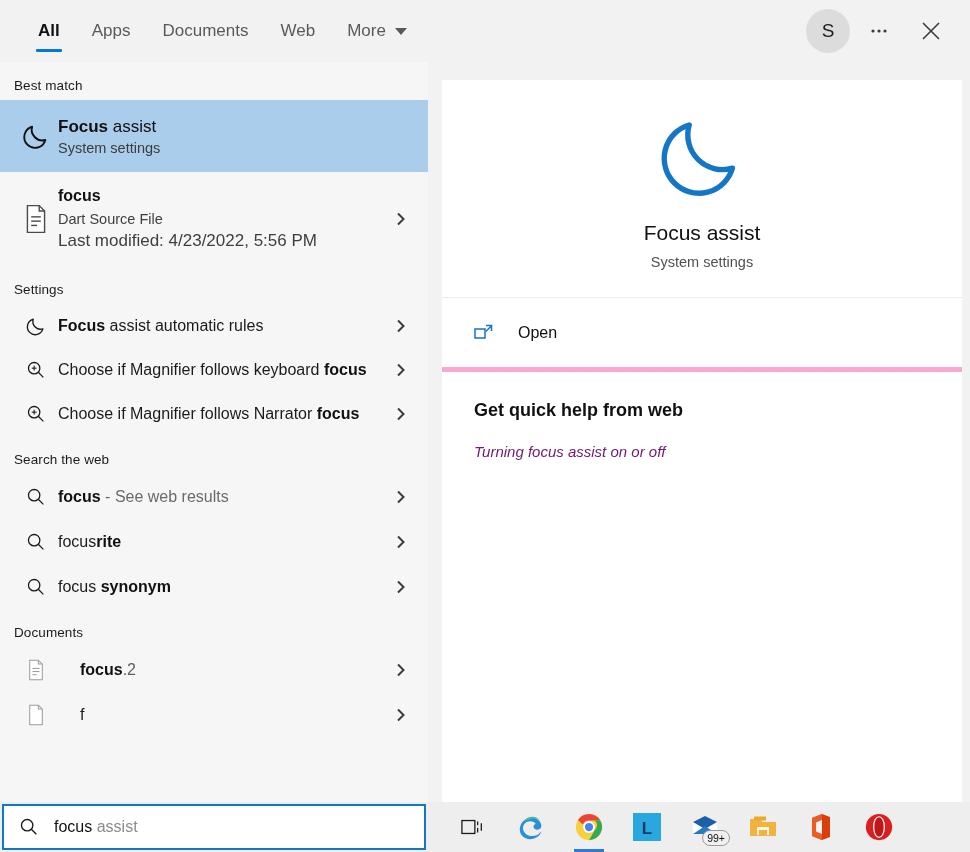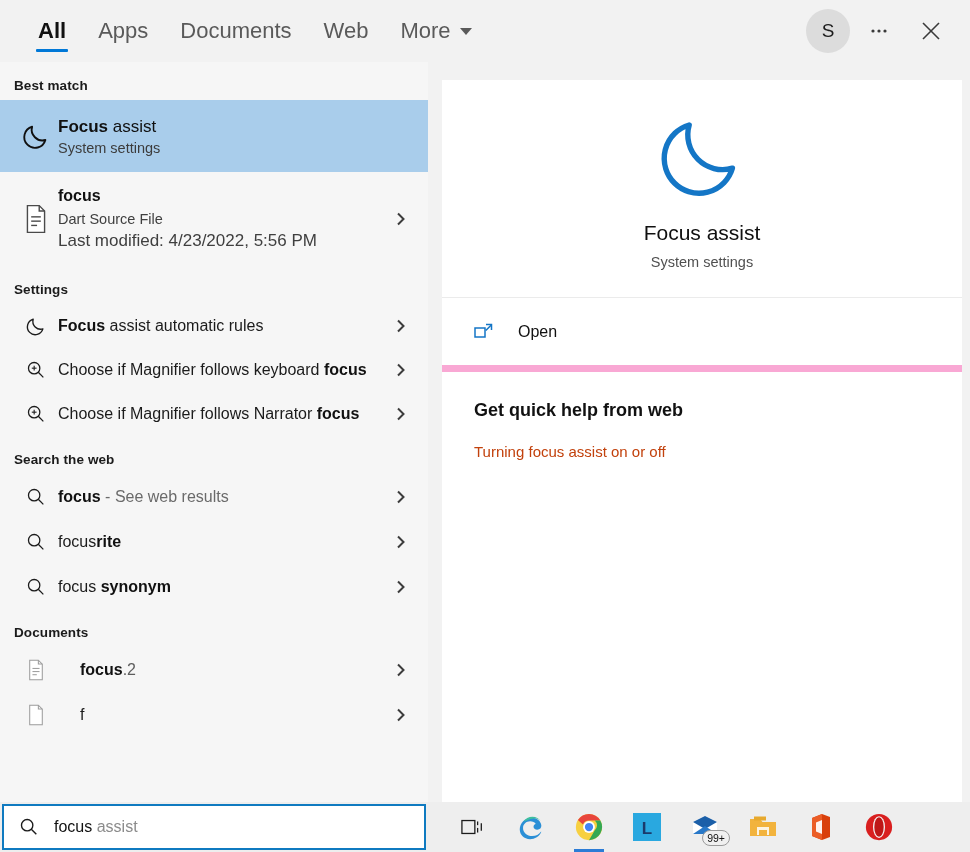--- a/index.html
+++ b/index.html
@@ -14,21 +14,21 @@
 
   
   .header {
     position: absolute; top: 0; left: 0; width: 970px; height: 62px;
     background: #f2f2f2;
     display: flex; align-items: flex-start;
   }
   .tabs { display: flex; align-items: center; height: 62px; padding-left: 22px; }
   .tab {
     position: relative; height: 62px; display: flex; align-items: center;
-    padding: 0 16px; font-size: 22px; color: #5a5a5a; cursor: default;
+    padding: 0 16px; font-size: 17px; color: #5a5a5a; cursor: default;
   }
   .tab.active { color: #111; font-weight: bold; }
   .tab.active::after {
     content: ""; position: absolute; left: 14px; right: 14px; bottom: 10px;
     height: 3px; background: #0078d7; border-radius: 1px;
   }
   .tab .caret {
     display: inline-block; margin-left: 9px;
     width: 0; height: 0;
     border-left: 6px solid transparent; border-right: 6px solid transparent;
@@ -49,21 +49,21 @@
     justify-content: center; cursor: pointer; color: #333;
   }
   .hdr-btn svg { display: block; }
 
   
   .left-panel {
     position: absolute; left: 0; top: 62px; width: 428px; height: 740px;
     background: #f6f6f6; overflow: hidden;
   }
   .section-title {
-    font-size: 13.5px; font-weight: bold; color: #1b1b1b;
+    font-size: 13.5px; font-weight: normal; color: #1b1b1b;
     padding: 16px 0 7px 14px; letter-spacing: .1px;
   }
   .row {
     display: flex; align-items: center; position: relative;
     padding: 0 14px 0 14px; cursor: pointer; min-height: 40px;
   }
   .row .ico {
     width: 44px; min-width: 44px; display: flex; align-items: center;
     justify-content: center; color: #1b1b1b;
   }
@@ -98,27 +98,27 @@
   }
   .preview-hero {
     height: 218px; display: flex; flex-direction: column;
     align-items: center; justify-content: center;
     border-bottom: 1px solid #ebebeb;
   }
   .hero-icon { margin-bottom: 14px; }
   .hero-title { font-size: 21px; color: #101010; }
   .hero-sub { font-size: 14.5px; color: #505050; margin-top: 9px; }
   .action-block { height: 74px; display: flex; align-items: center;
-                  padding-left: 32px; border-bottom: 7px solid #f9a8d4;
+                  padding-left: 32px; border-bottom: 5px solid #f9a8d4;
                   cursor: pointer; }
   .action-icon { width: 34px; display: flex; align-items: center; }
   .action-label { font-size: 16px; color: #111; margin-left: 10px; }
   .help-block { padding: 28px 32px 0 32px; }
   .help-title { font-size: 18px; font-weight: bold; color: #111; }
-  .help-item { font-size: 15px; color: #c2410c; margin-top: 22px; cursor: pointer; }
+  .help-item { font-size: 15px; color: #701a75; margin-top: 22px; cursor: pointer; font-style: italic; }
 
   
   .taskbar {
     position: absolute; left: 0; bottom: 0; width: 970px; height: 50px;
     background: #eeeeee;
   }
   .searchbox {
     position: absolute; left: 2px; bottom: 2px; width: 424px; height: 46px;
     background: #ffffff; border: 2px solid #0f7ac0;
     display: flex; align-items: center; padding-left: 14px;

